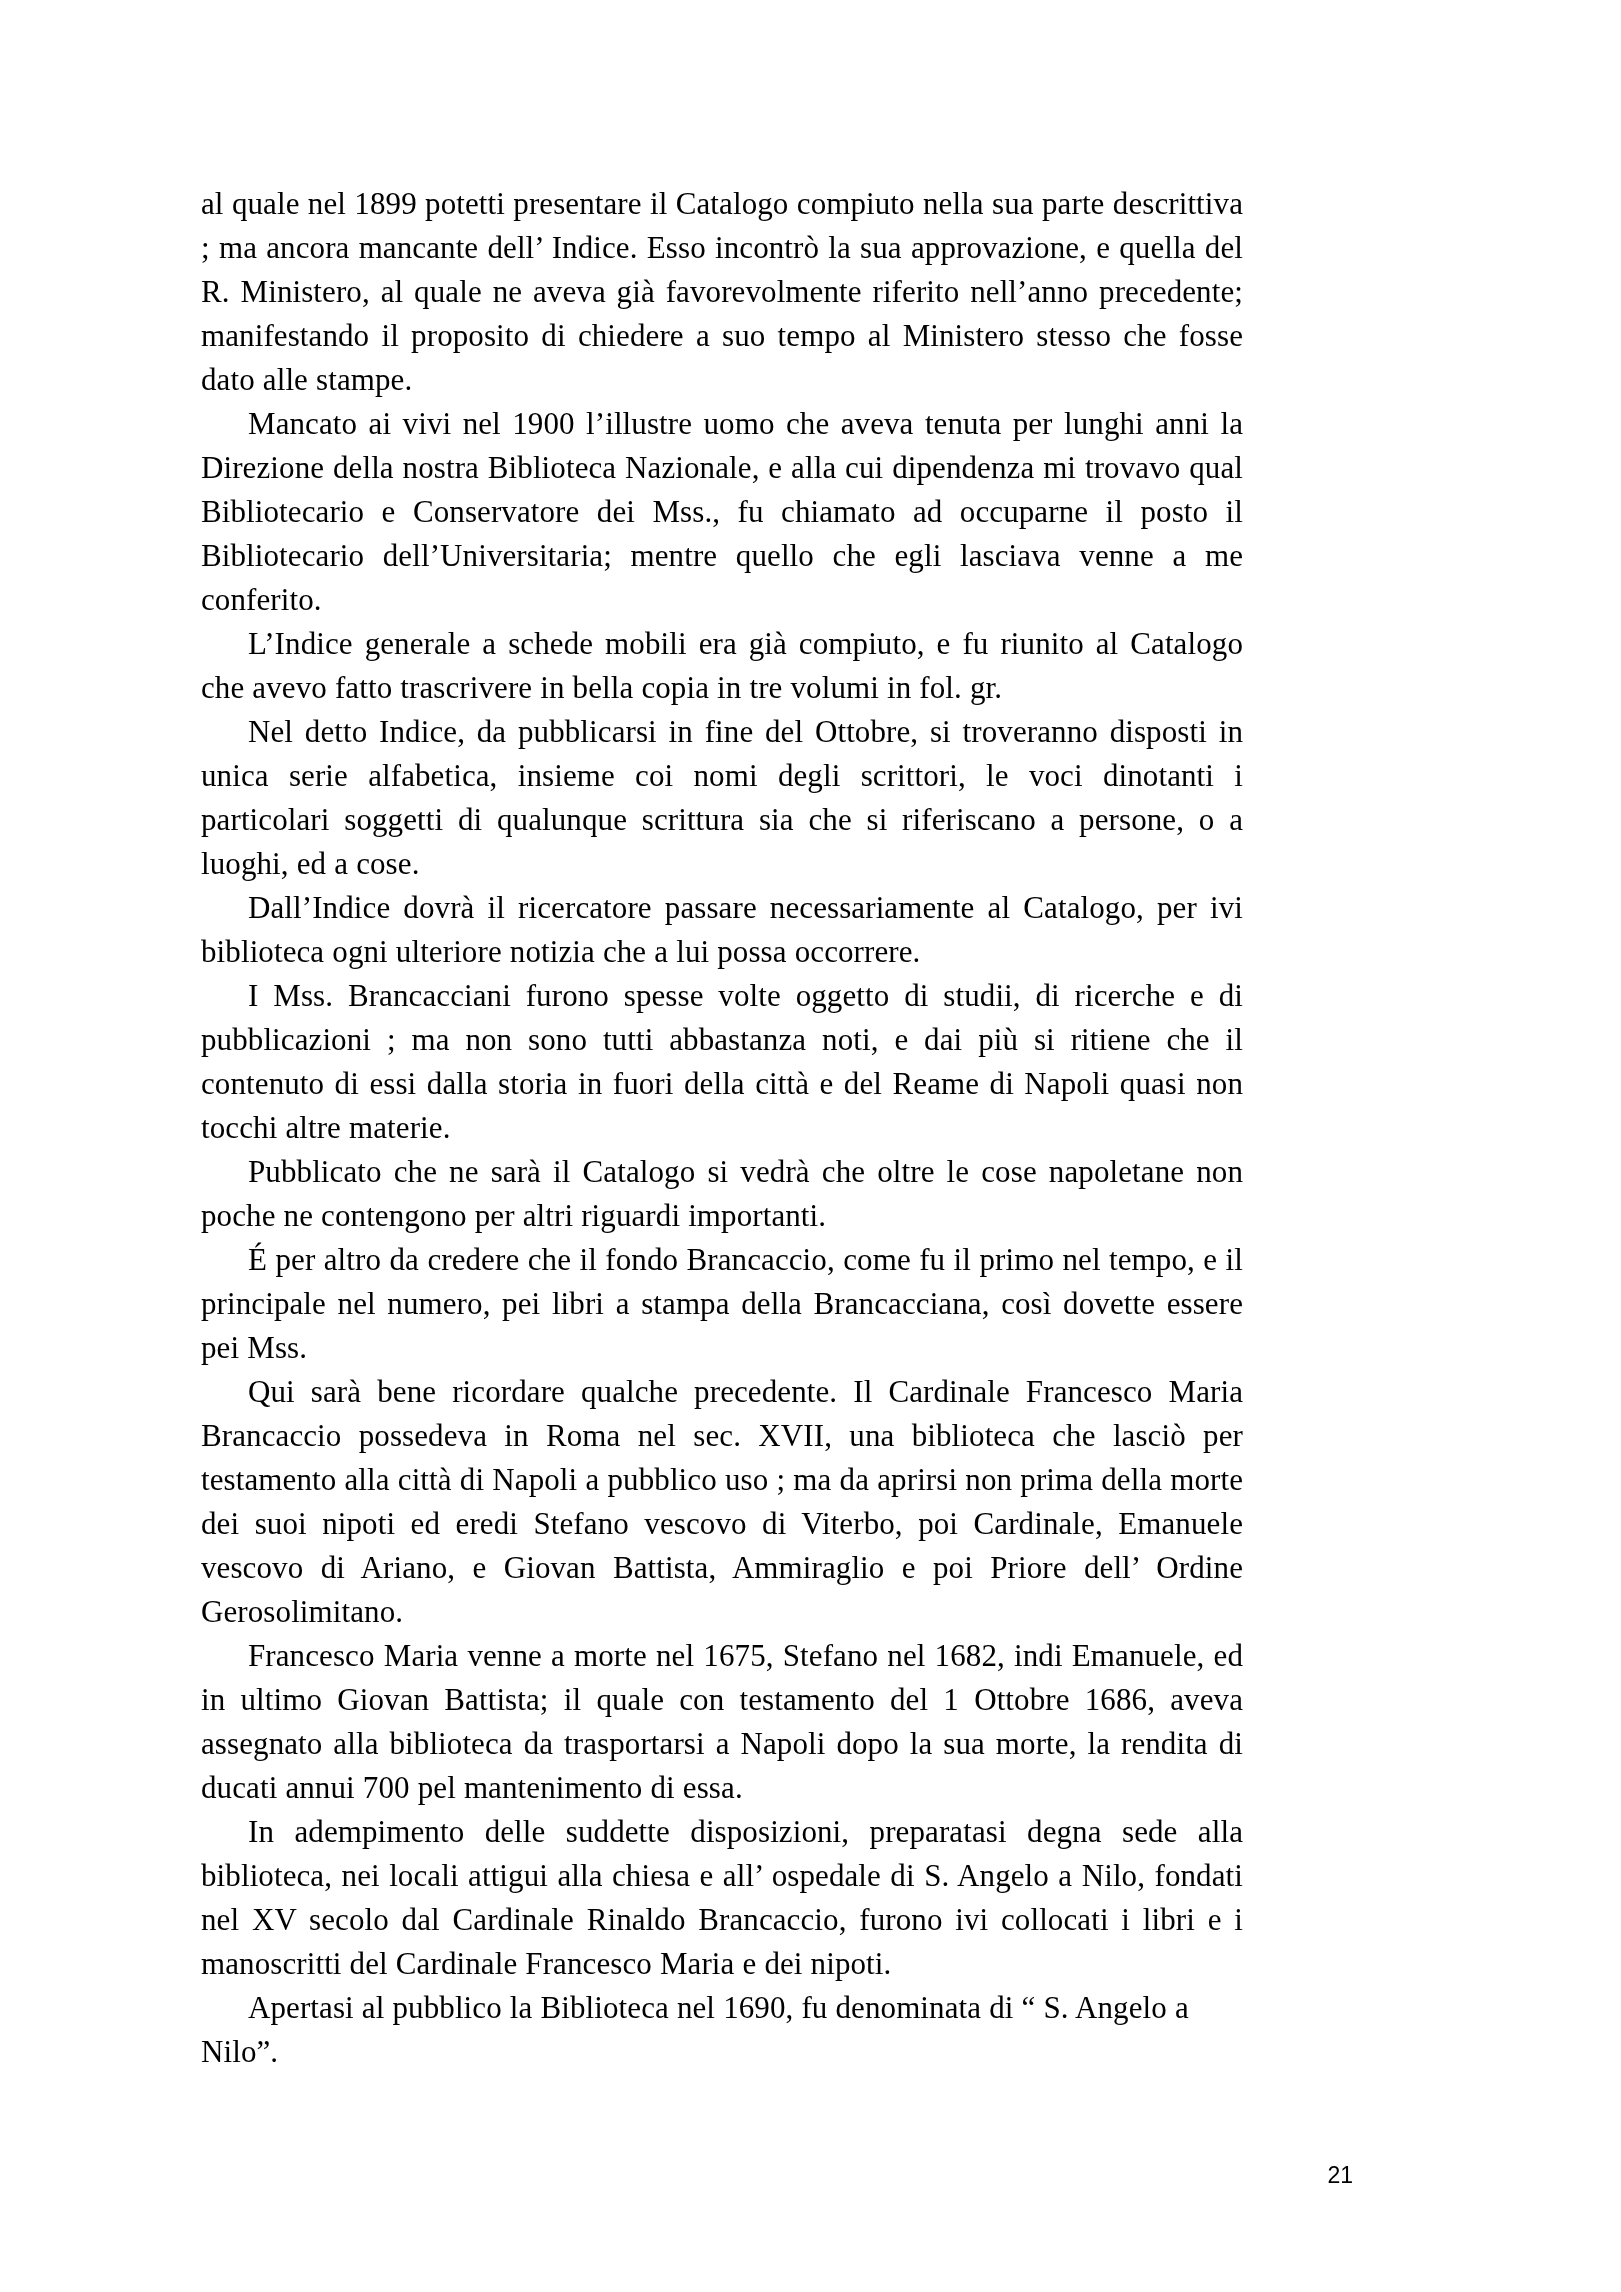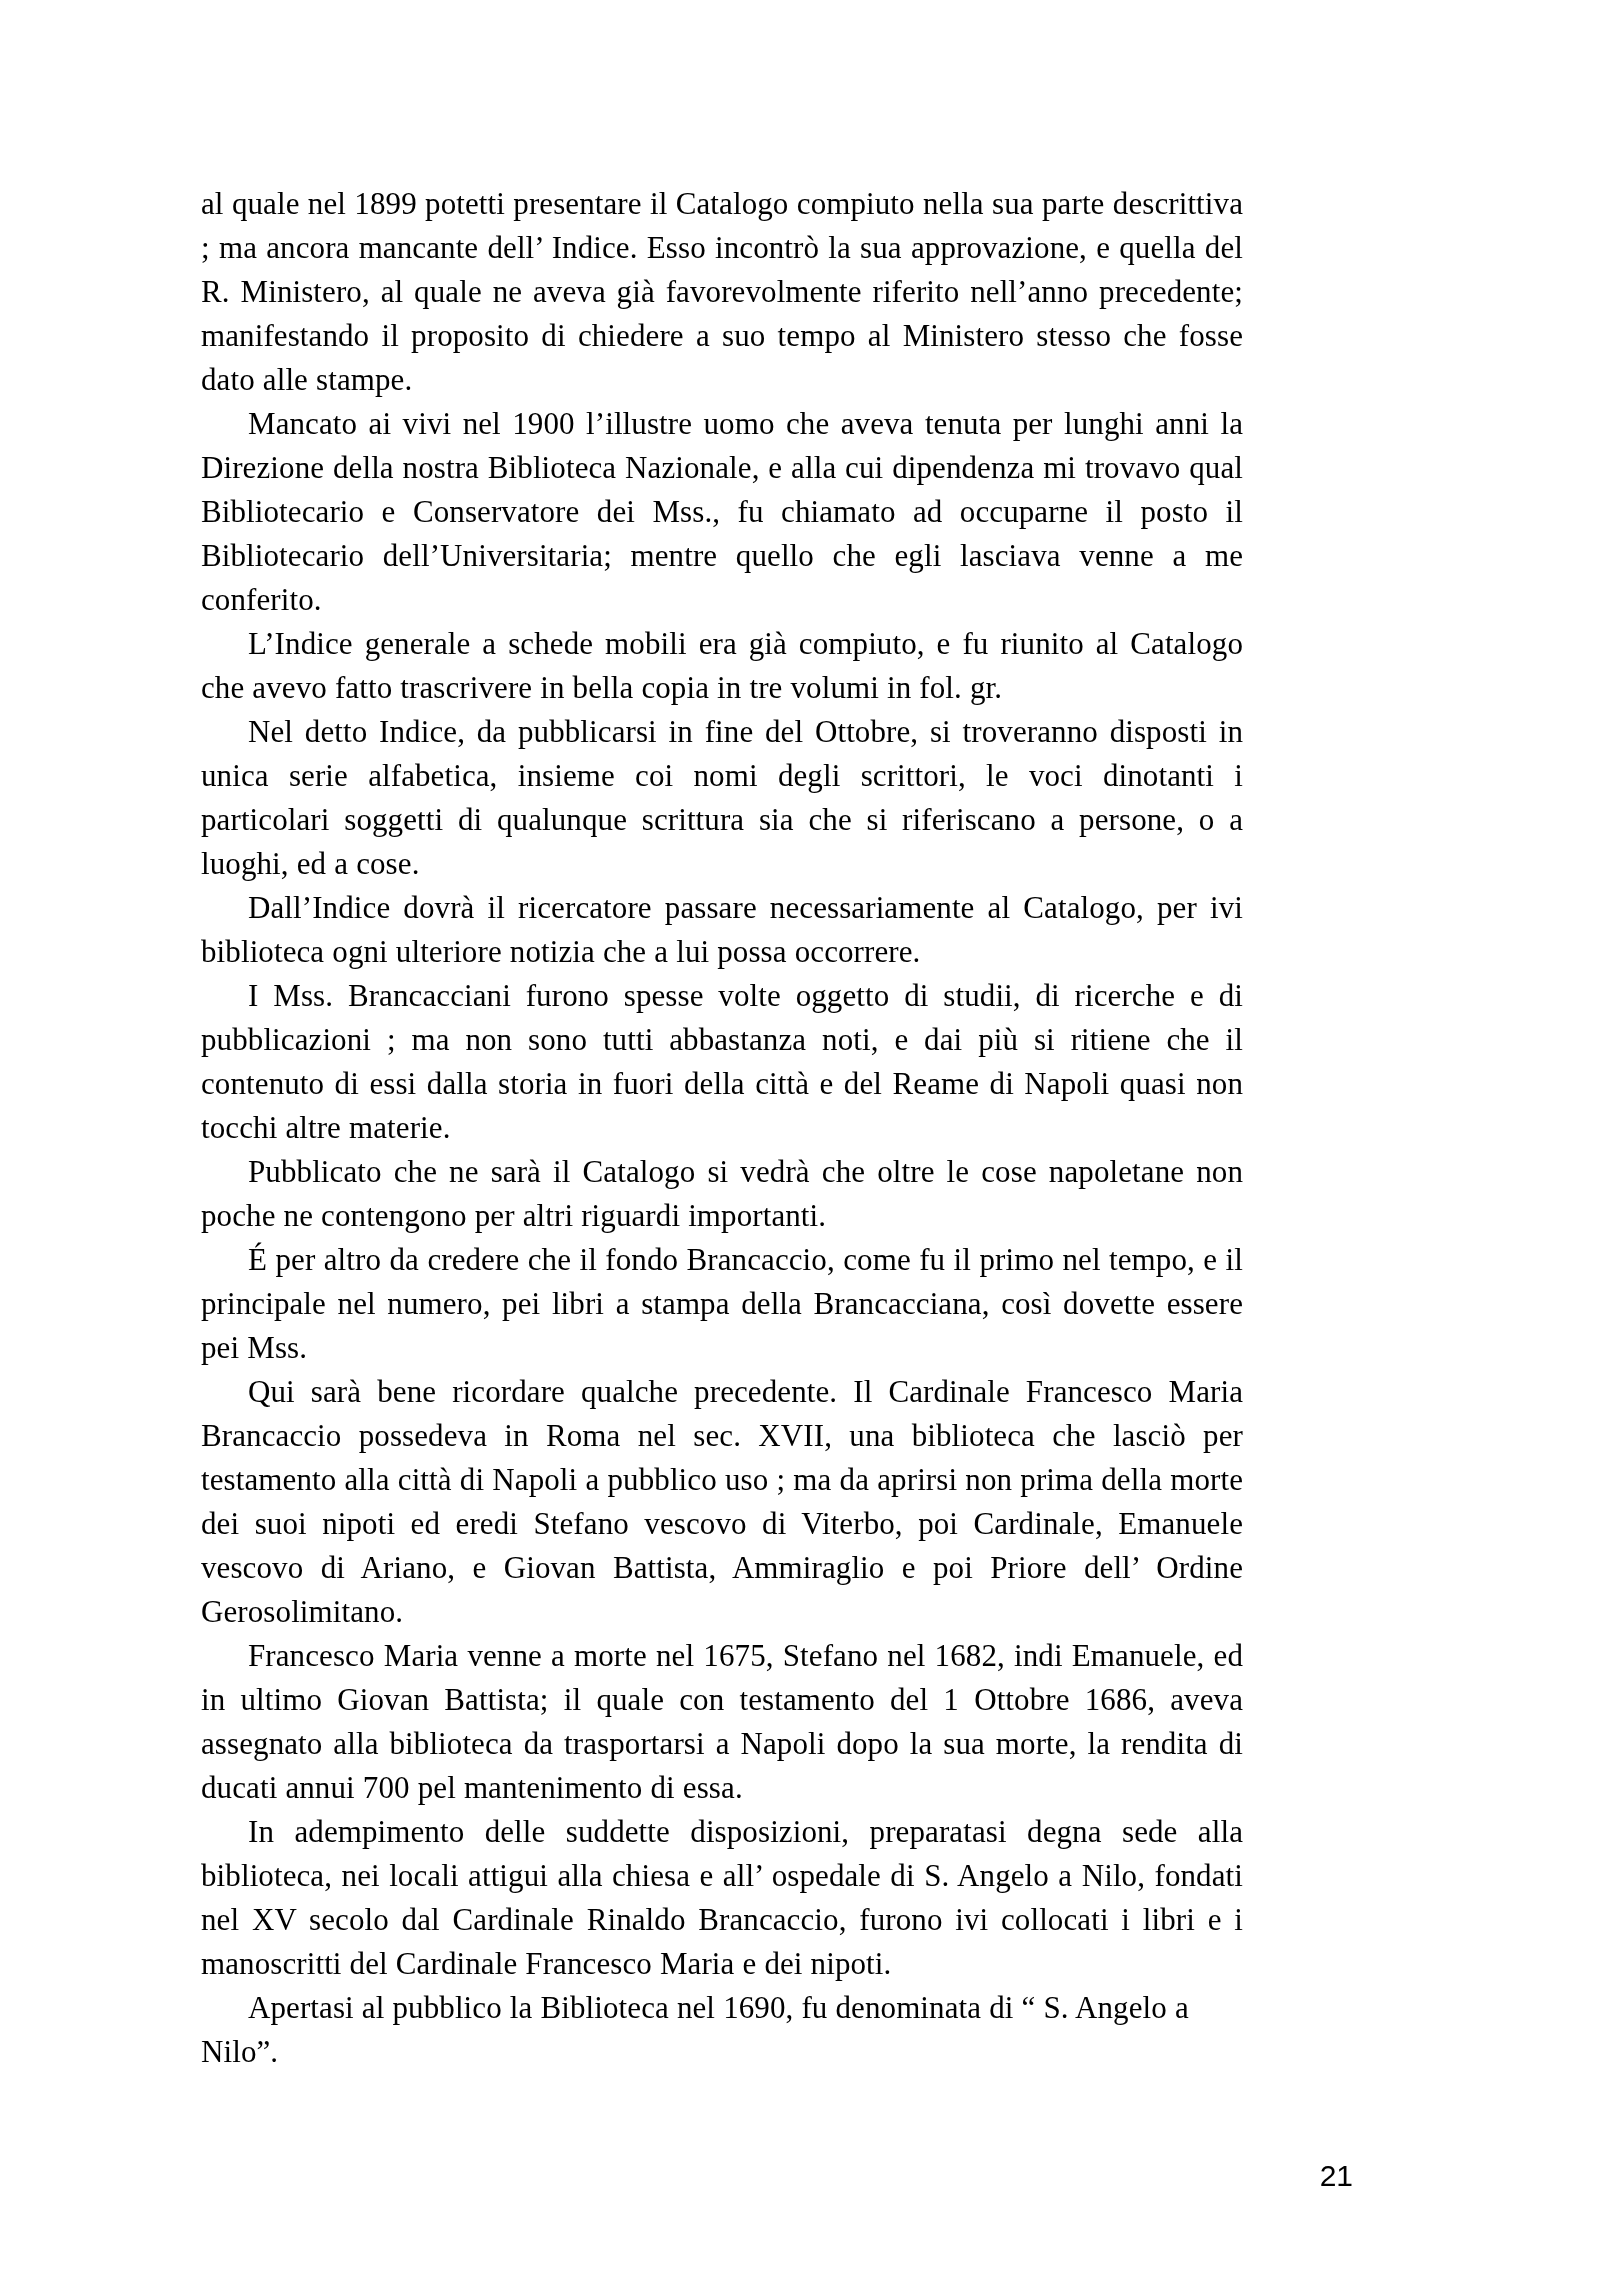--- a/index.html
+++ b/index.html
@@ -48,21 +48,21 @@
   p.para.last {
     text-align: left;
   }
   .bold-name {
     font-weight: 400;
   }
   .page-number {
     position: absolute;
     right: 152px;
     top: 2161px;
-    font-size: 30px;
+    font-size: 23px;
     line-height: 29px;
     text-align: right;
     font-family: "Liberation Sans", "DejaVu Sans", sans-serif;
     color: #000000;
   }
 </style>
 </head>
 <body>
 
 <div class="page">

